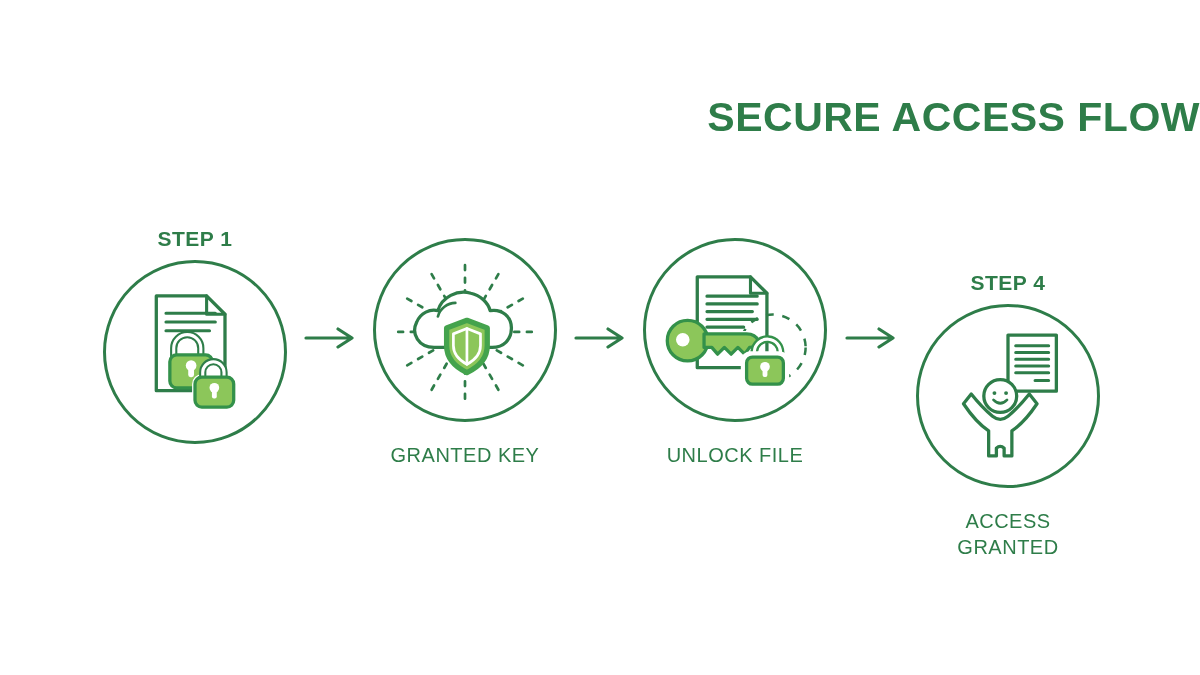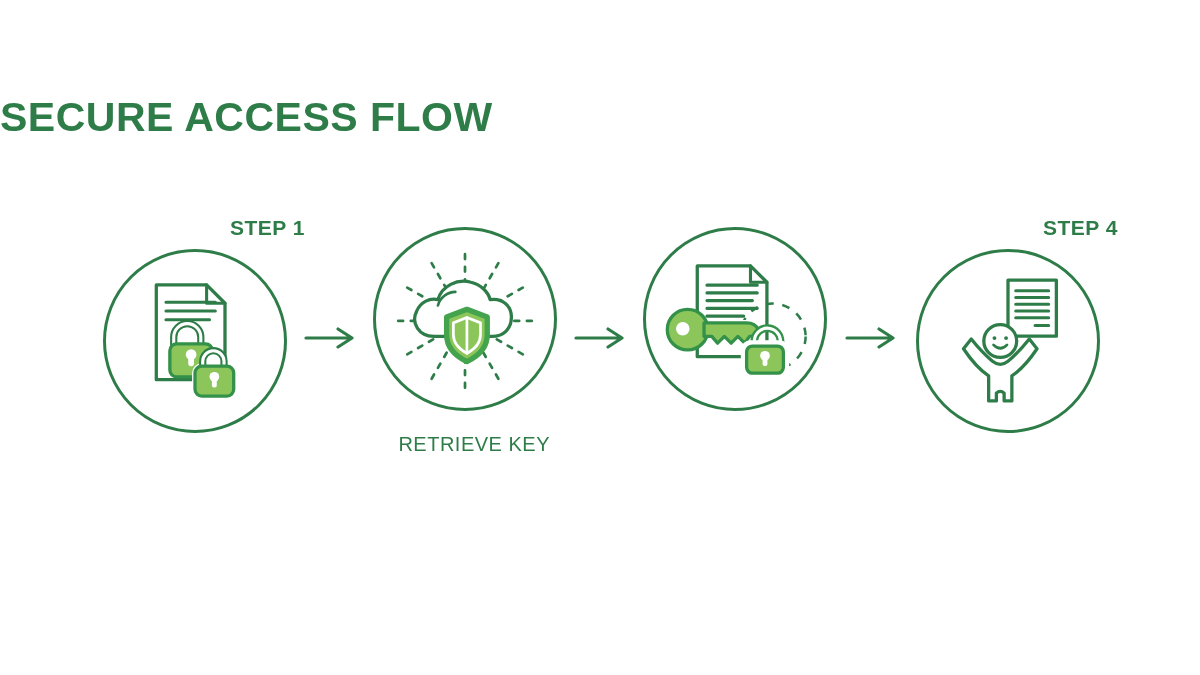--- a/index.html
+++ b/index.html
@@ -12,29 +12,29 @@
   *{margin:0;padding:0;box-sizing:border-box;}
   html,body{width:1200px;height:675px;}
   body{
     background:var(--background);
     font-family:"Liberation Sans","DejaVu Sans",sans-serif;
     overflow:hidden;
   }
   .canvas{position:relative;width:1200px;height:675px;background:var(--background);}
   .title{
     position:absolute;top:94px;left:0;right:0;
-    text-align:left;
+    text-align:right;
     font-size:41px;font-weight:700;letter-spacing:0.5px;
     color:var(--brand-dark);
   }
-  .step{position:absolute;top:217px;width:220px;text-align:right;}
+  .step{position:absolute;top:228px;width:220px;text-align:center;}
   .step-1{left:85px;}
   .step-2{left:355px;}
   .step-3{left:625px;}
-  .step-4{left:898px;}
+  .step-4{left:898px;margin-top:44px;}
   .step-label{
     font-size:21px;font-weight:600;letter-spacing:0.5px;
     color:var(--brand-dark);height:22px;line-height:22px;
   }
   .circle{
     position:relative;width:184px;height:184px;margin:10px auto 0;
     border:3px solid var(--brand-dark);border-radius:50%;
     background:var(--background);
   }
   .circle svg{position:absolute;left:0;top:0;width:178px;height:178px;}
@@ -122,21 +122,21 @@
         </g>
 
         <path class="outline" d="M60,110 C44,110 36,96 42,84 C46,74 56,70 64,72 C68,58 84,50 98,54 C108,56 116,64 118,72 C130,70 140,78 140,90 C140,102 132,110 120,110 Z"></path>
         <path class="ln-thin" d="M64,78 C66,70 74,64 82,64"></path>
 
         <path class="shield-outer" d="M94,82 L115,90 V108 Q115,126 94,136 Q73,126 73,108 V90 Z"></path>
         <path class="shield-inner" d="M94,90.5 L108,96 V108 Q108,120 94,127.5 Q80,120 80,108 V96 Z"></path>
         <path class="shield-inner" d="M94,90.5 V127.5"></path>
       </svg>
     </div>
-    <div class="caption">RETRIEVE KEY</div>
+    <div class="caption">GRANTED KEY</div>
   </div>
 
   <svg class="arrow arrow-2" viewBox="0 0 52 22">
     <path class="ln" d="M2,11 H46 M34,2 L48,11 L34,20"></path>
   </svg>
 
   <div class="step step-3">
     <div class="circle">
       <svg viewBox="0 0 184 184">
 
@@ -153,20 +153,21 @@
 
         <path class="tube-mid" d="M112,114 A13,13 0 1 1 139,116 V121"></path>
         <path class="tube-in" d="M112,114 A13,13 0 1 1 139,116 V121"></path>
 
         <rect class="halo" x="101" y="117" width="44" height="34" rx="7"></rect>
         <rect class="fg" x="104" y="120" width="38" height="28" rx="6"></rect>
         <circle class="wh" cx="123" cy="130" r="5"></circle>
         <rect class="wh" x="120.5" y="131.5" width="5" height="9" rx="2"></rect>
       </svg>
     </div>
+    <div class="caption">UNLOCK FILE</div>
   </div>
 
   <svg class="arrow arrow-3" viewBox="0 0 52 22">
     <path class="ln" d="M2,11 H46 M34,2 L48,11 L34,20"></path>
   </svg>
 
   <div class="step step-4">
     <div class="step-label">STEP 4</div>
     <div class="circle">
       <svg viewBox="0 0 184 184">
@@ -175,15 +176,16 @@
         <path class="ln" d="M100,40 H134 M100,47 H134 M100,54 H134 M100,61 H134 M100,68 H134 M120,76 H134"></path>
 
         <path class="outline" d="M46,100 L54,90 C62,100 70,108 76,113 C81,117 87,117 92,113 C98,108 106,100 114,90 L122,100 C114,112 105,122 96,128 L96,154 L88,154 L88,146 Q84,142 80,146 L80,154 L72,154 L72,128 C63,122 54,112 46,100 Z"></path>
 
         <circle class="outline" cx="84" cy="92" r="17"></circle>
         <circle class="dot" cx="78" cy="89" r="2"></circle>
         <circle class="dot" cx="90" cy="89" r="2"></circle>
         <path class="ln-thin" d="M77,96 Q84,103 91,96"></path>
       </svg>
     </div>
+    <div class="caption">ACCESS GRANTED</div>
   </div>
 
 </div>
 
 </body></html>

